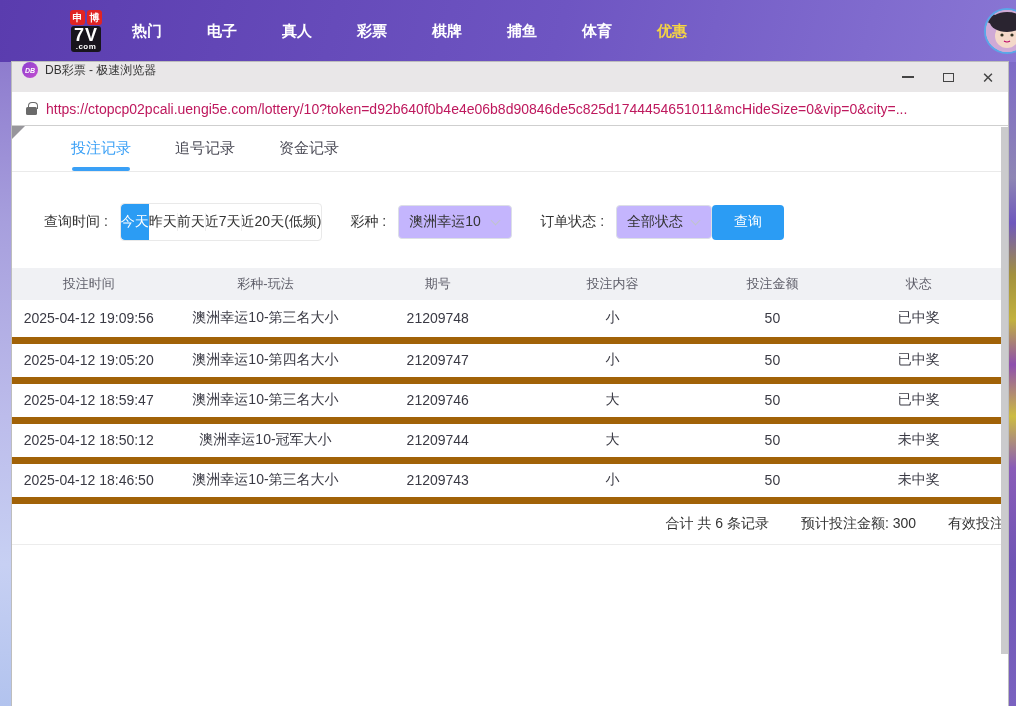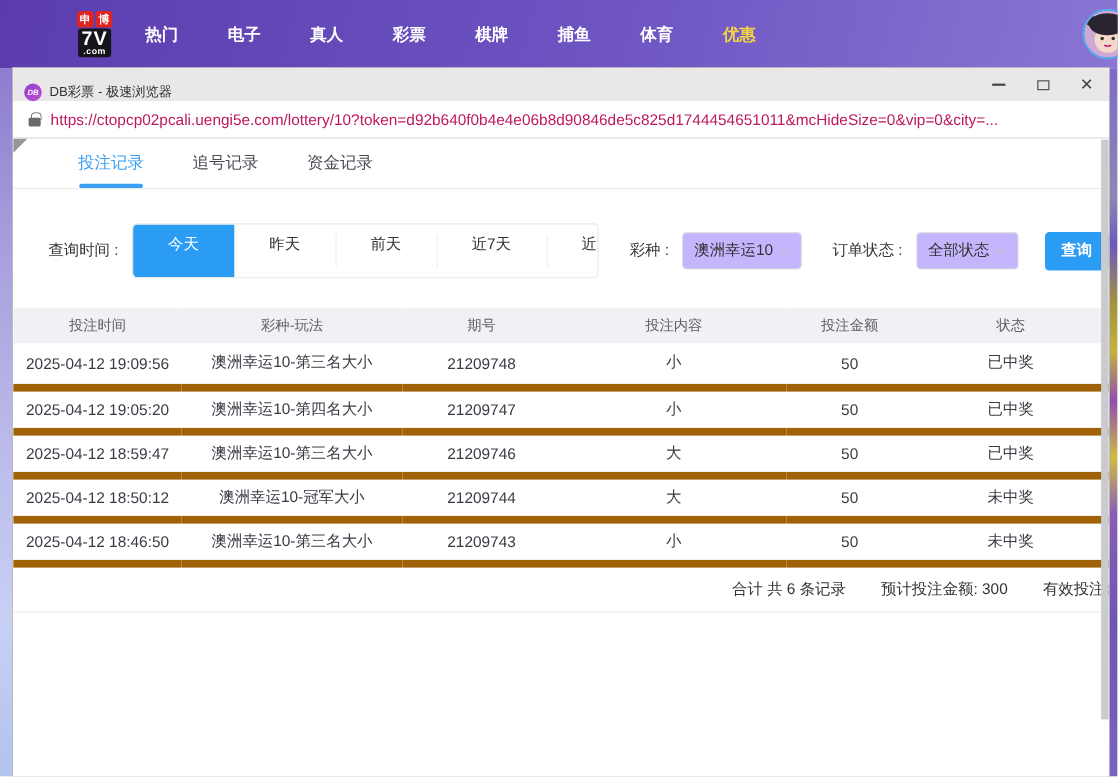--- a/index.html
+++ b/index.html
@@ -40,21 +40,21 @@
   .avatar {
     position:absolute; right:-14px; top:8px; width:46px; height:46px; border-radius:50%;
     border:2px solid #5aa7e8; overflow:hidden; background:#d9b6d8;
   }
   
   .window {
     position:absolute; left:12px; top:62px; width:996px; height:644px;
     background:#fff; box-shadow:0 0 0 1px #bdbdbd;
   }
   .titlebar {
-    height:30px; background:#e9e7e8; display:flex; align-items:flex-end; padding-left:10px;
+    height:30px; background:#e9e7e8; display:flex; align-items:flex-start; padding-left:10px;
   }
   .favicon {
     width:16px; height:16px; border-radius:50%;
     background:linear-gradient(135deg,#8a3fd0,#c44fd0);
     color:#fff; font-size:7px; font-weight:bold; font-style:italic;
     display:flex; align-items:center; justify-content:center; margin-right:7px;
   }
   .win-title { font-size:12px; color:#333; }
   .win-controls { margin-left:auto; display:flex; }
   .win-btn { width:40px; height:30px; display:flex; align-items:center; justify-content:center; cursor:pointer; }
@@ -81,45 +81,44 @@
   .tab { position:relative; font-size:15px; color:#4a4a55; cursor:pointer; height:100%; display:flex; align-items:center; }
   .tab.active { color:#3aa0f6; }
   .tab.active:after {
     content:""; position:absolute; left:50%; transform:translateX(-50%);
     bottom:0; width:58px; height:4px; border-radius:3px; background:#3aa0f6;
   }
   .filters { display:flex; align-items:center; margin:31px 0 0 32px; }
   .flt-label { font-size:14px; color:#333; margin-right:12px; white-space:nowrap; }
   .time-group { display:flex; border:1px solid #e9e9e9; border-radius:4px; overflow:hidden; background:#fff; }
   .time-opt {
-    height:48px; line-height:34px; padding:0 32px; font-size:14px; color:#333;
+    height:36px; line-height:34px; padding:0 0; font-size:14px; color:#333;
     cursor:pointer; white-space:nowrap; position:relative;
   }
   .time-opt + .time-opt.sep:before {
     content:""; position:absolute; left:0; top:9px; bottom:9px; border-left:1px solid #ededed;
   }
   .time-opt.active { background:#2b9cf4; color:#fff; border-radius:4px 0 0 4px; }
   .dropdown {
     height:34px; border:1px solid #dcdfe6; border-radius:4px; background:#c4b5fd;
     display:flex; align-items:center; justify-content:space-between;
     padding:0 10px; cursor:pointer;
   }
   .dd-lottery { width:114px; }
   .dd-status { width:96px; }
   .dd-value { font-size:14px; color:#333; white-space:nowrap; }
   .chev {
     width:7px; height:7px; border-right:1.5px solid #c0c4cc; border-bottom:1.5px solid #c0c4cc;
     transform:rotate(45deg); margin:-3px 2px 0 6px; flex:none;
   }
   .ml28 { margin-left:28px; }
   .query-btn {
-    margin-left:24px; width:72px; height:35px; background:#2b9cf4; color:#fff;
+    width:72px; height:35px; background:#2b9cf4; color:#fff;
     font-size:14px; border:none; border-radius:4px; cursor:pointer;
     font-family:"Liberation Sans", sans-serif;
-    font-weight:bold;
   }
   
   table.bets { width:100%; border-collapse:collapse; table-layout:fixed; margin-top:27px; }
   table.bets th {
     background:#f0f1f4; height:32px; font-size:13px; font-weight:normal; color:#5d5d68; text-align:center;
   }
   table.bets td {
     height:40px; font-size:14px; color:#3a3a44; text-align:center;
     border-bottom:7px solid #a16207; white-space:nowrap; overflow:hidden;
   }

